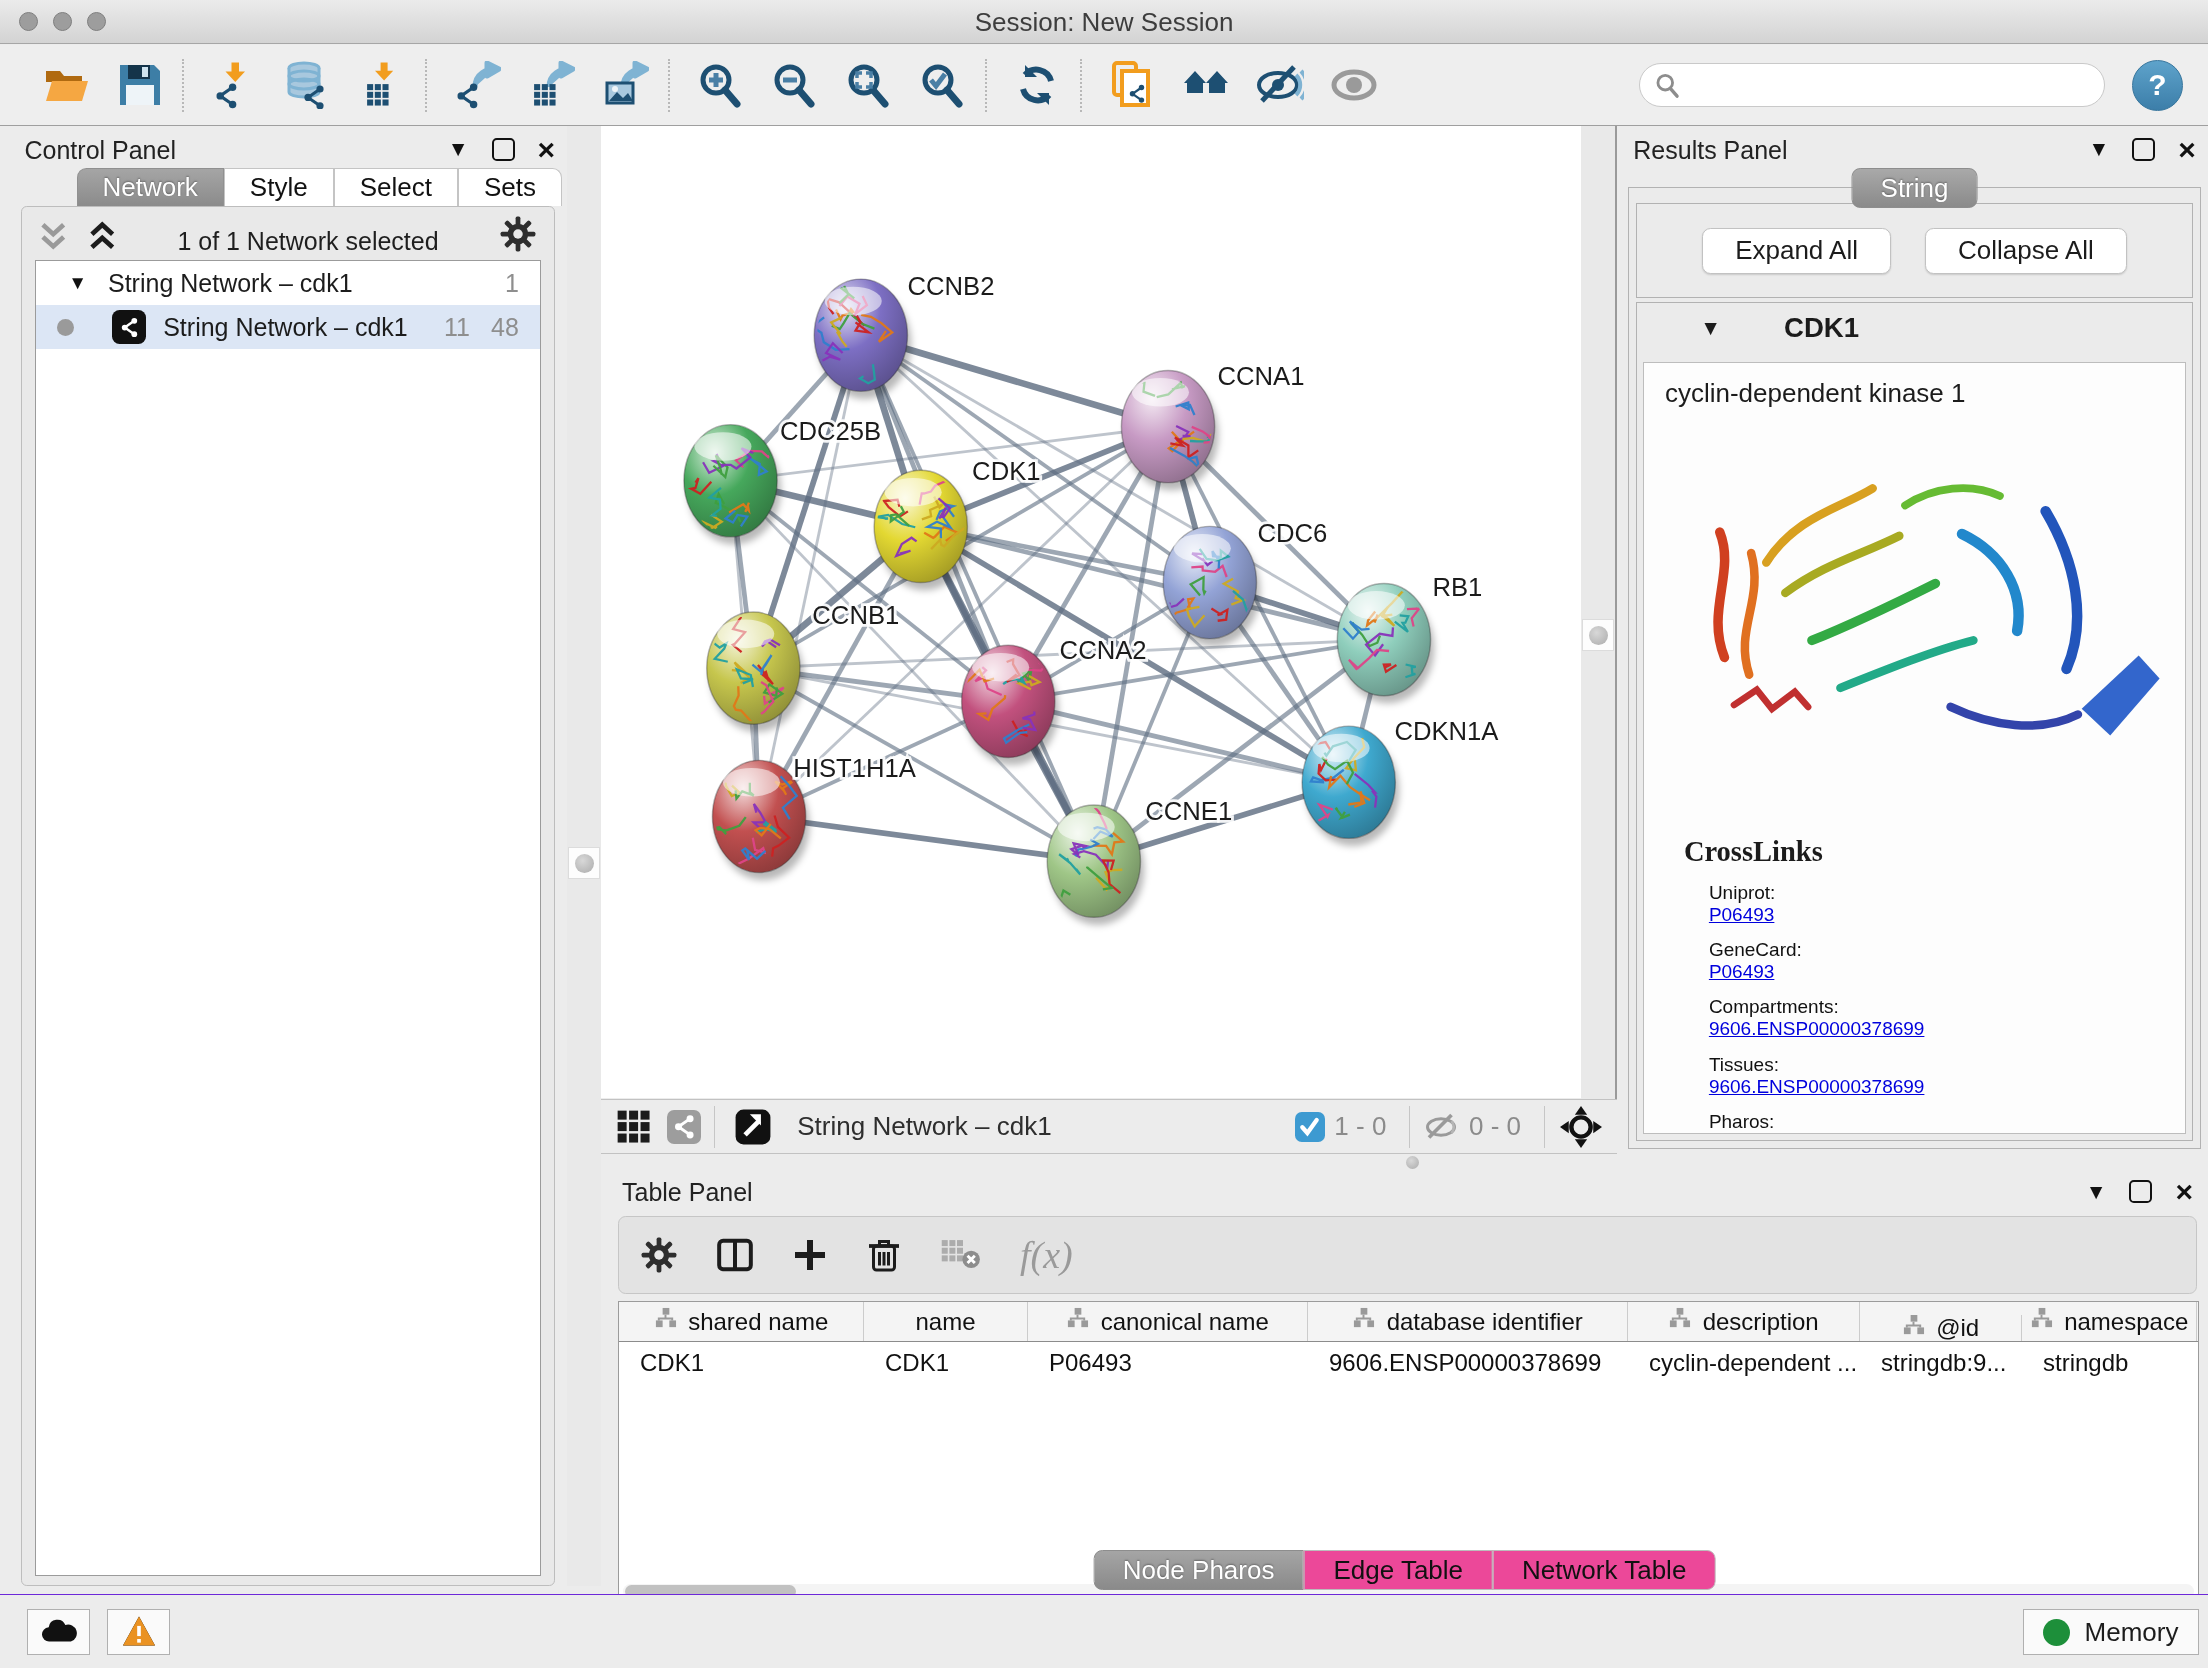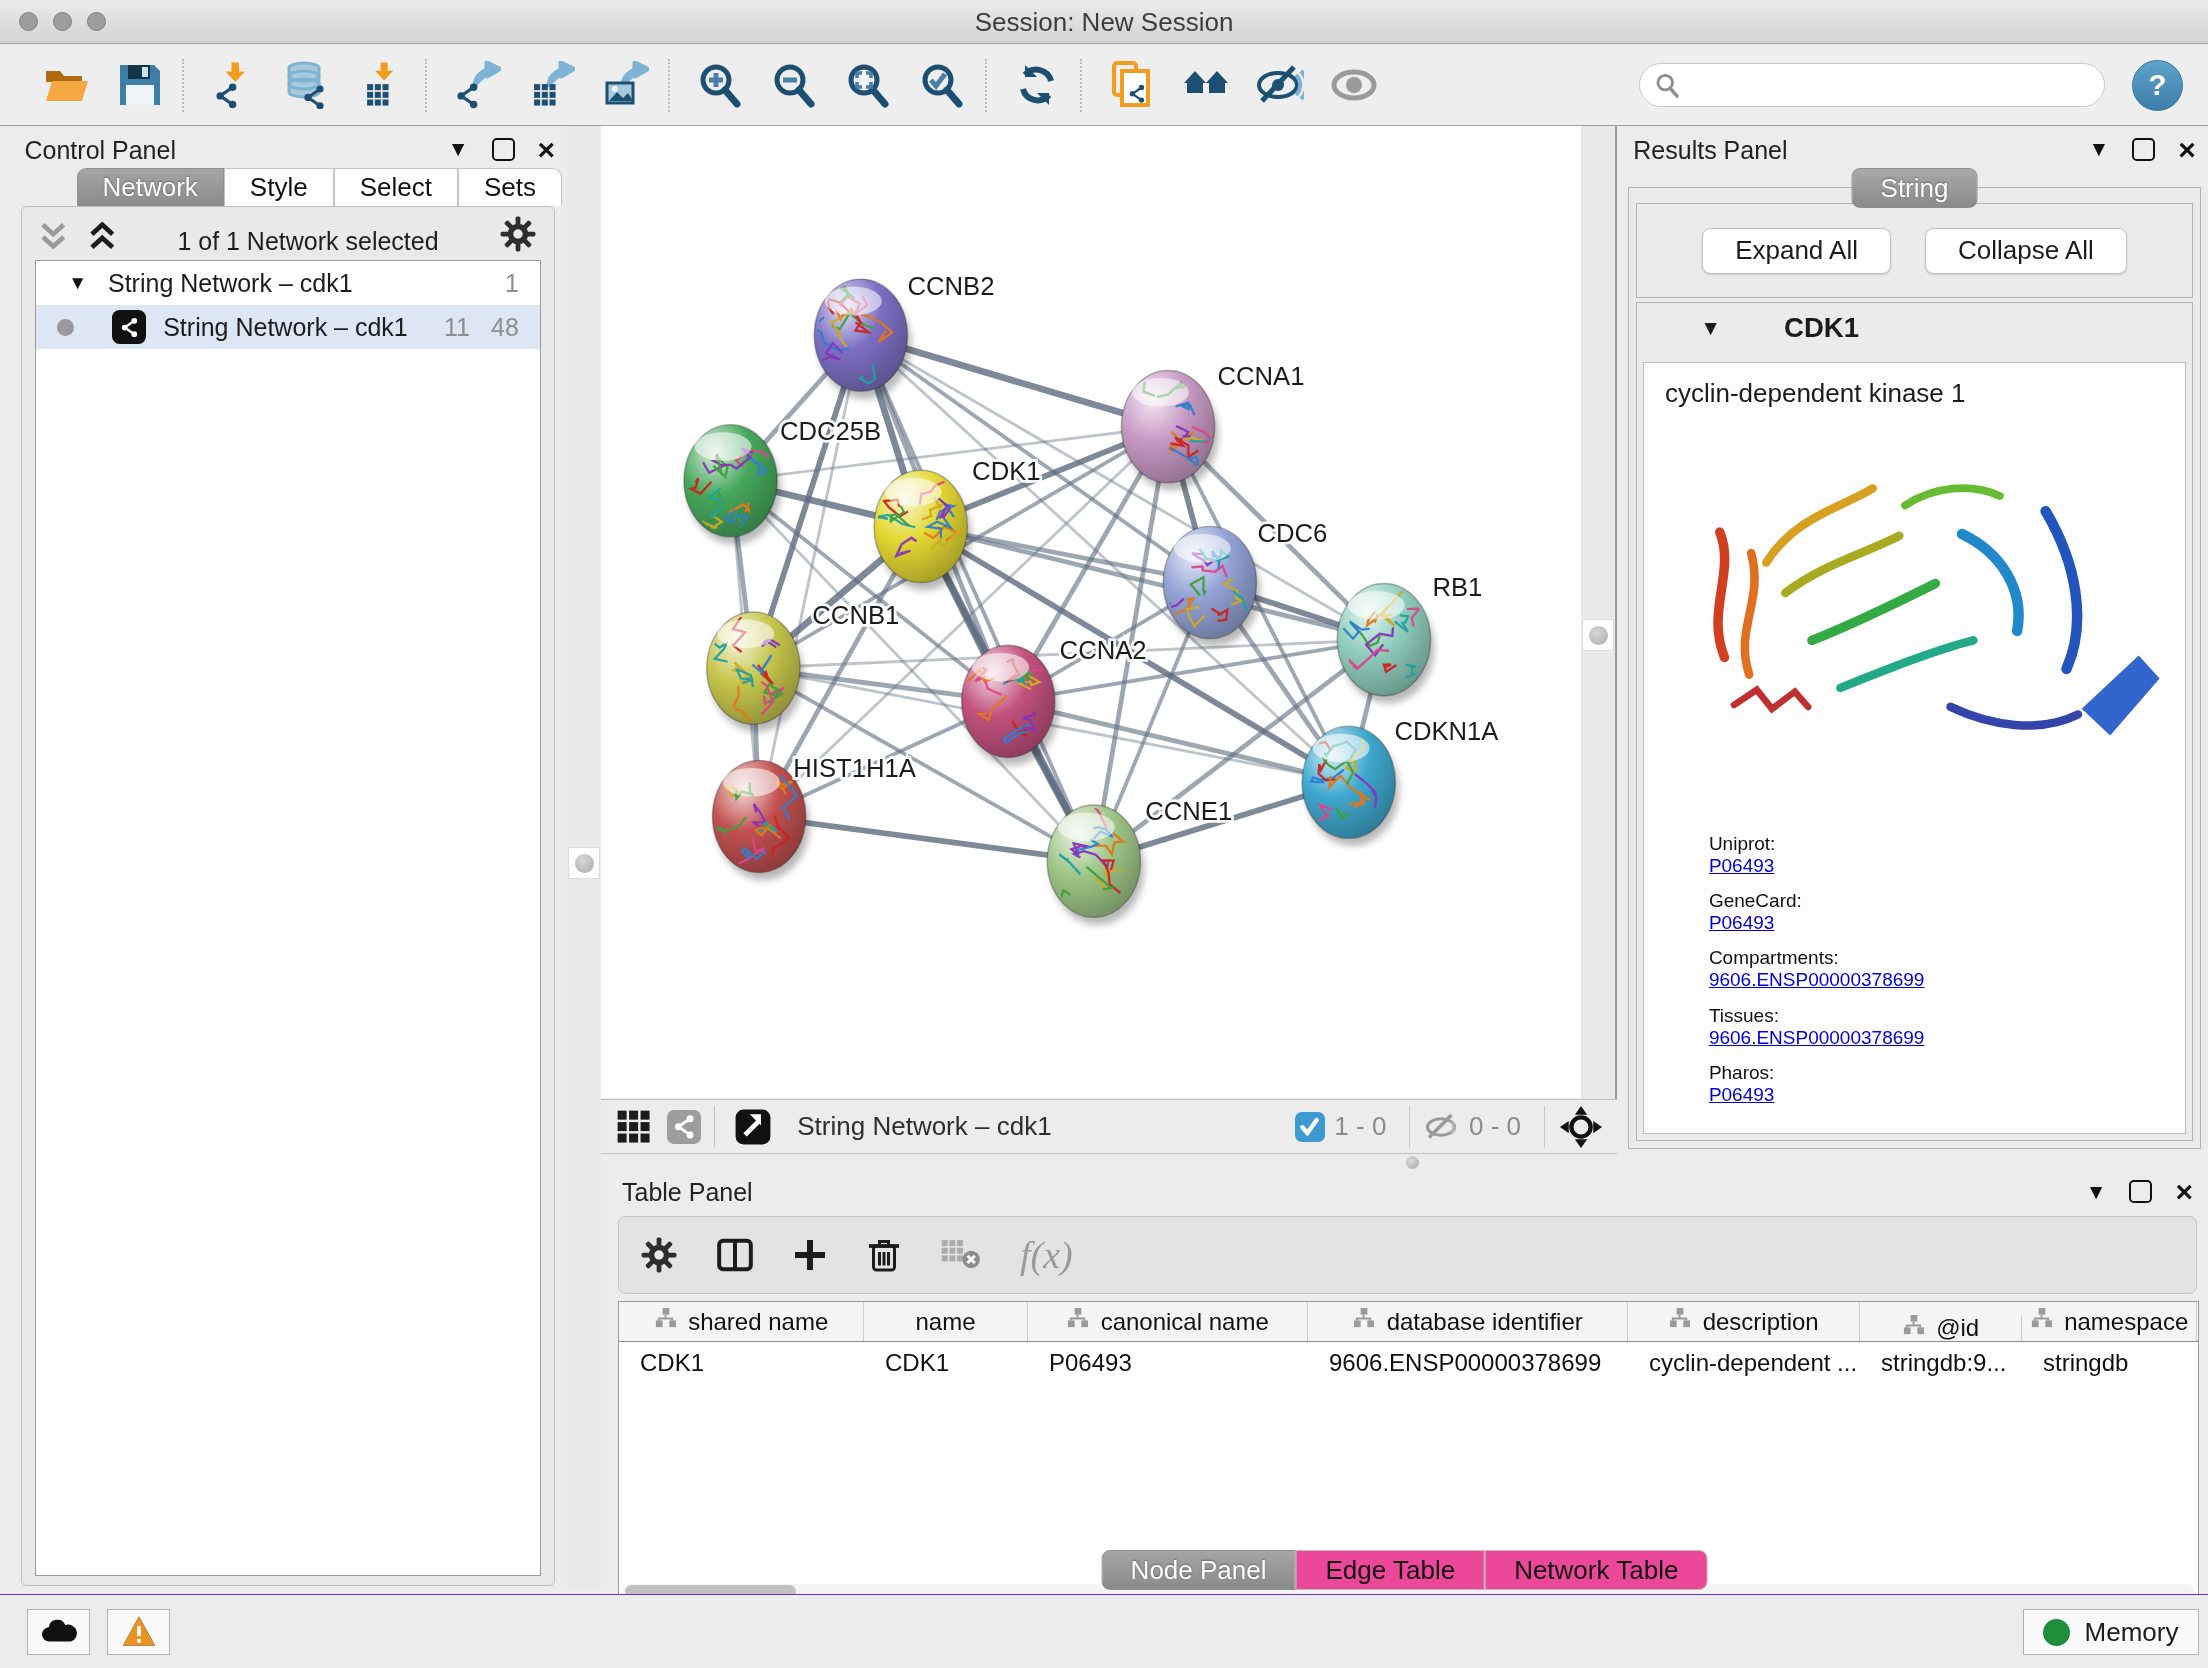--- a/index.html
+++ b/index.html
@@ -884,20 +884,21 @@
             <path d="M124,182 C164,152 204,142 244,122" stroke="#a8aa22" stroke-width="9"></path>
             <path d="M152,232 C202,212 242,192 282,172" stroke="#33aa44" stroke-width="10"></path>
             <path d="M182,282 C232,262 282,242 322,232" stroke="#22aa88" stroke-width="9"></path>
             <path d="M310,120 C352,140 376,180 368,222" stroke="#2288cc" stroke-width="11"></path>
             <path d="M398,96 C430,150 442,212 420,262" stroke="#2255bb" stroke-width="11"></path>
             <path d="M298,302 C340,322 392,330 432,310" stroke="#3344aa" stroke-width="9"></path>
             <polygon points="436,304 496,248 518,272 466,332" fill="#3366cc" stroke="none"></polygon>
             <path d="M250,90 C280,70 320,66 350,80" stroke="#66bb33" stroke-width="8"></path>
           </g>
         </svg>
+        <div class="xl-head">CrossLinks</div>
         <div id="crosslinks-rows">
             <div class="xl-row">
               <span class="xl-label">Uniprot:</span>
               <a class="xl-link" href="#">P06493</a>
             </div>
             <div class="xl-row">
               <span class="xl-label">GeneCard:</span>
               <a class="xl-link" href="#">P06493</a>
             </div>
             <div class="xl-row">
@@ -1063,21 +1064,21 @@
           <div class="dt-cell" style="width: 232px;">cyclin-dependent ...</div>
           <div class="dt-cell" style="width: 162px;">stringdb:9...</div>
           <div class="dt-cell" style="width: 175px;">stringdb</div>
         </div>
       </div>
     <div class="hscroll">
       <div class="hthumb"></div>
     </div>
   </div>
   <div class="tp-tabs" id="tp-tabs">
-      <div class="tp-tab sel">Node Panel</div>
+      <div class="tp-tab sel">Node Pharos</div>
       <div class="tp-tab">Edge Table</div>
       <div class="tp-tab">Network Table</div>
     </div>
 </div>
 
 <div class="status-bar">
   <span class="sb-btn" style="left:27px">
     <span><svg width="38" height="28.5" viewBox="0 0 48 34">
           <path d="M12,30 a9,9 0 0 1 -1,-18 a11,11 0 0 1 21,-3 a8,8 0 0 1 7,21 Z" fill="#111"></path>
         </svg></span>

